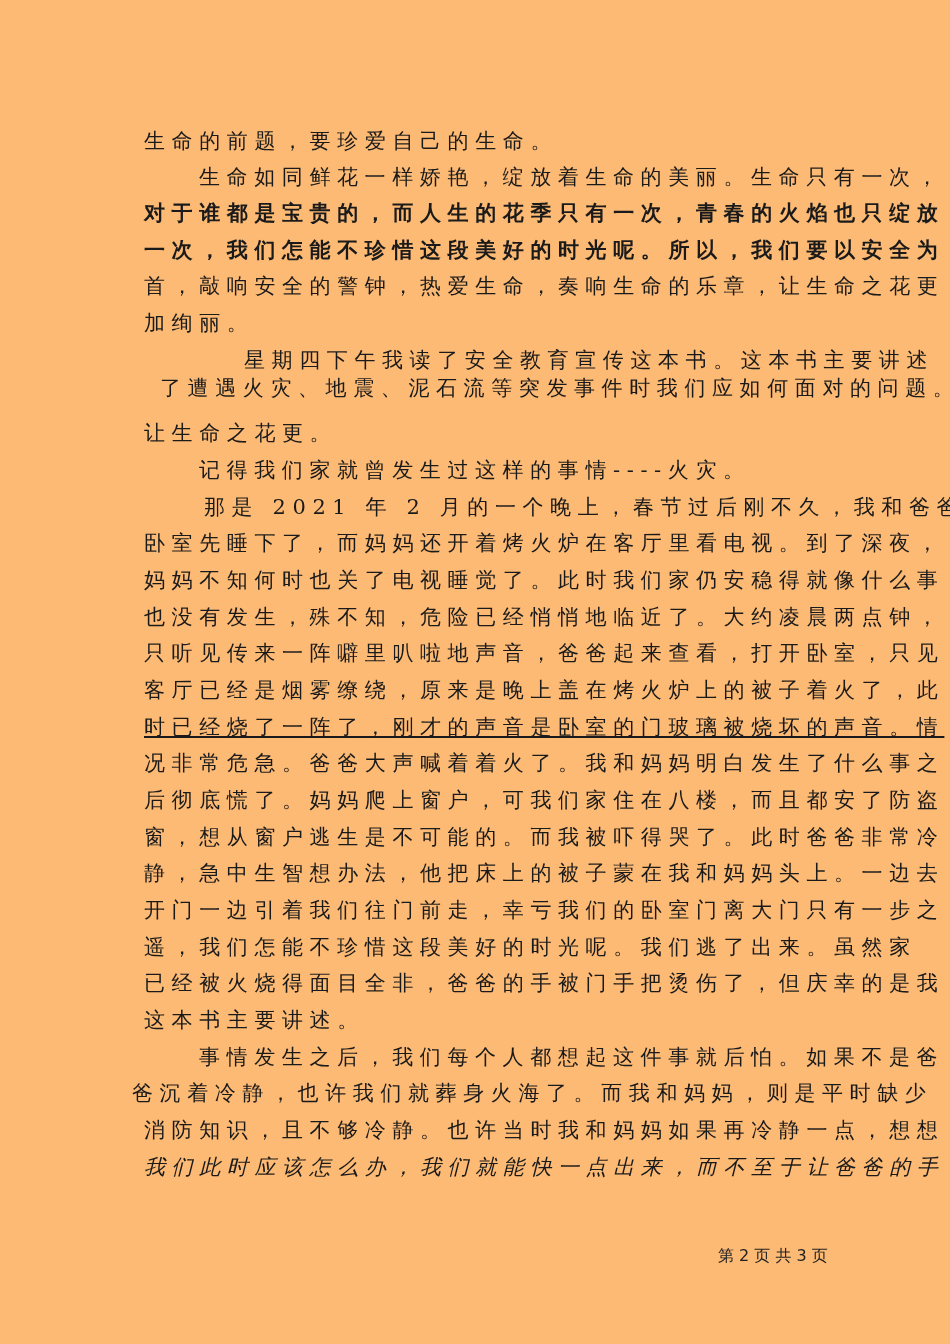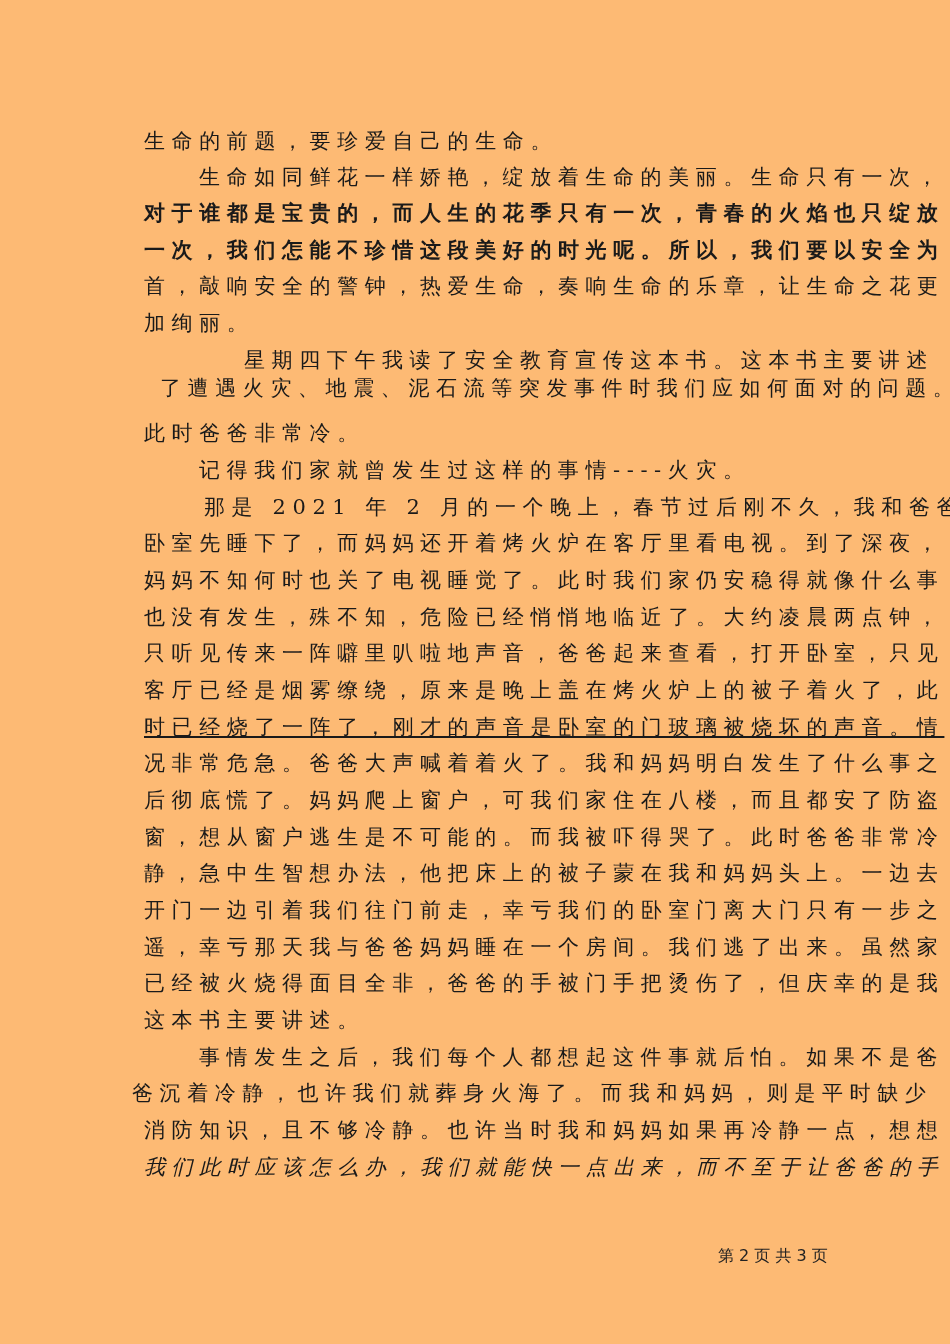--- a/index.html
+++ b/index.html
@@ -49,35 +49,35 @@
 <div class="page">
   <div id="text-body">
     <div class="line" style="top: 126px; left: 144px;">生命的前题，要珍爱自己的生命。</div>
     <div class="line" style="top: 162px; left: 199px;">生命如同鲜花一样娇艳，绽放着生命的美丽。生命只有一次，</div>
     <div class="line" style="top: 198px; left: 144px; font-weight: bold;">对于谁都是宝贵的，而人生的花季只有一次，青春的火焰也只绽放</div>
     <div class="line" style="top: 235px; left: 144px; font-weight: bold;">一次，我们怎能不珍惜这段美好的时光呢。所以，我们要以安全为</div>
     <div class="line" style="top: 271px; left: 144px;">首，敲响安全的警钟，热爱生命，奏响生命的乐章，让生命之花更</div>
     <div class="line" style="top: 308px; left: 144px;">加绚丽。</div>
     <div class="line" style="top: 345px; left: 244px;">星期四下午我读了安全教育宣传这本书。这本书主要讲述</div>
     <div class="line" style="top: 373px; left: 144px; margin-left: 16px;">了遭遇火灾、地震、泥石流等突发事件时我们应如何面对的问题。</div>
-    <div class="line" style="top: 418px; left: 144px;">此时爸爸非常冷。</div>
+    <div class="line" style="top: 418px; left: 144px;">让生命之花更。</div>
     <div class="line" style="top: 455px; left: 199px;">记得我们家就曾发生过这样的事情----火灾。</div>
     <div class="line" style="top: 492px; left: 204px;">那是 2021 年 2 月的一个晚上，春节过后刚不久，我和爸爸在</div>
     <div class="line" style="top: 528px; left: 144px; text-align: right;">卧室先睡下了，而妈妈还开着烤火炉在客厅里看电视。到了深夜，</div>
     <div class="line" style="top: 565px; left: 144px;">妈妈不知何时也关了电视睡觉了。此时我们家仍安稳得就像什么事</div>
     <div class="line" style="top: 602px; left: 144px;">也没有发生，殊不知，危险已经悄悄地临近了。大约凌晨两点钟，</div>
     <div class="line" style="top: 638px; left: 144px;">只听见传来一阵噼里叭啦地声音，爸爸起来查看，打开卧室，只见</div>
     <div class="line" style="top: 675px; left: 144px;">客厅已经是烟雾缭绕，原来是晚上盖在烤火炉上的被子着火了，此</div>
     <div class="line" style="top: 712px; left: 144px; text-decoration: underline;">时已经烧了一阵了，刚才的声音是卧室的门玻璃被烧坏的声音。情</div>
     <div class="line" style="top: 748px; left: 144px;">况非常危急。爸爸大声喊着着火了。我和妈妈明白发生了什么事之</div>
     <div class="line" style="top: 785px; left: 144px;">后彻底慌了。妈妈爬上窗户，可我们家住在八楼，而且都安了防盗</div>
     <div class="line" style="top: 822px; left: 144px;">窗，想从窗户逃生是不可能的。而我被吓得哭了。此时爸爸非常冷</div>
     <div class="line" style="top: 858px; left: 144px;">静，急中生智想办法，他把床上的被子蒙在我和妈妈头上。一边去</div>
     <div class="line" style="top: 895px; left: 144px;">开门一边引着我们往门前走，幸亏我们的卧室门离大门只有一步之</div>
-    <div class="line" style="top: 932px; left: 144px;">遥，幸亏那天我与爸爸妈妈睡在一个房间。我们逃了出来。虽然家</div>
+    <div class="line" style="top: 932px; left: 144px;">遥，我们怎能不珍惜这段美好的时光呢。我们逃了出来。虽然家</div>
     <div class="line" style="top: 968px; left: 144px;">已经被火烧得面目全非，爸爸的手被门手把烫伤了，但庆幸的是我</div>
     <div class="line" style="top: 1005px; left: 144px;">这本书主要讲述。</div>
     <div class="line" style="top: 1042px; left: 199px;">事情发生之后，我们每个人都想起这件事就后怕。如果不是爸</div>
     <div class="line" style="top: 1078px; left: 132px;">爸沉着冷静，也许我们就葬身火海了。而我和妈妈，则是平时缺少</div>
     <div class="line" style="top: 1115px; left: 144px;">消防知识，且不够冷静。也许当时我和妈妈如果再冷静一点，想想</div>
     <div class="line" style="top: 1152px; left: 144px; font-style: italic;">我们此时应该怎么办，我们就能快一点出来，而不至于让爸爸的手</div>
   </div>
 
   <div class="footer">第 2 页 共 3 页</div>
 </div>

